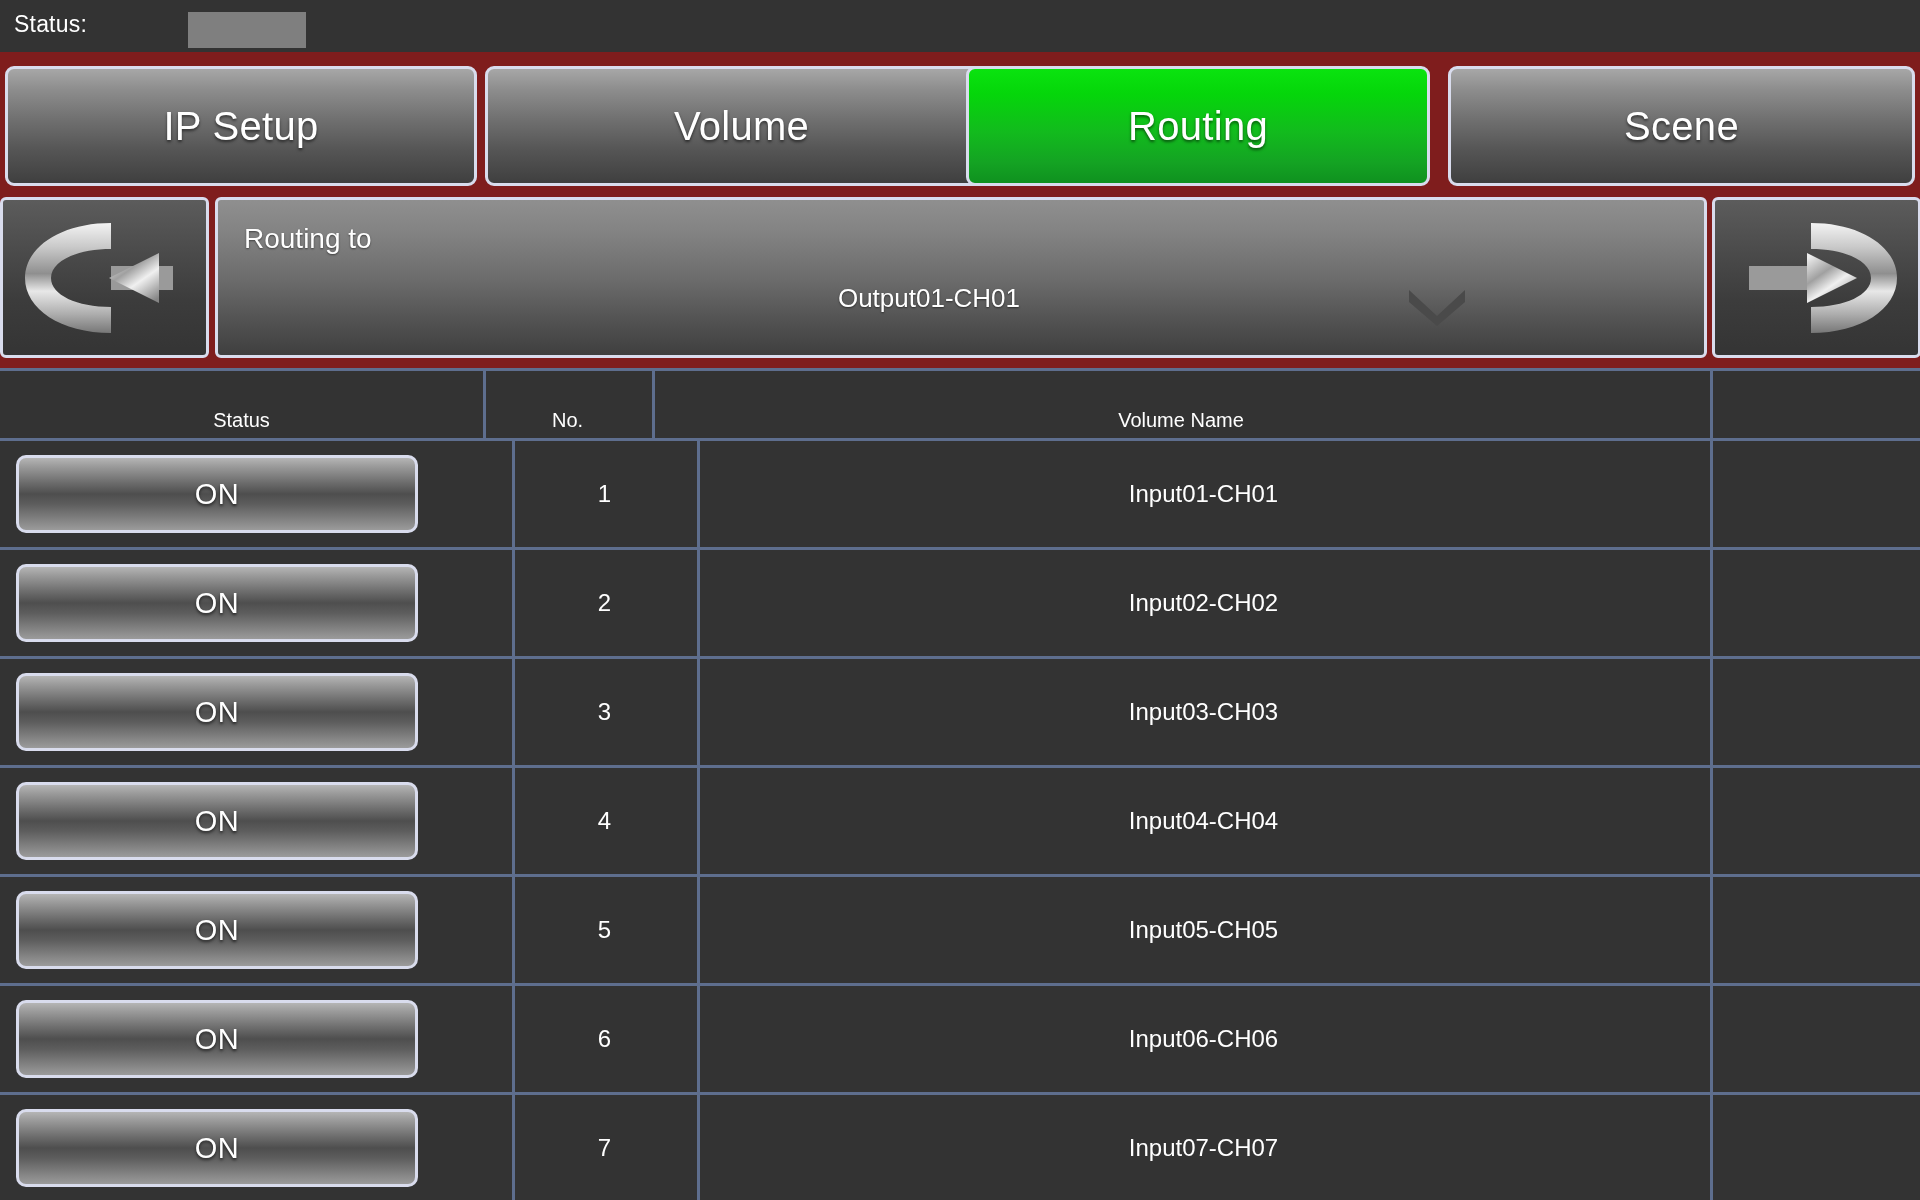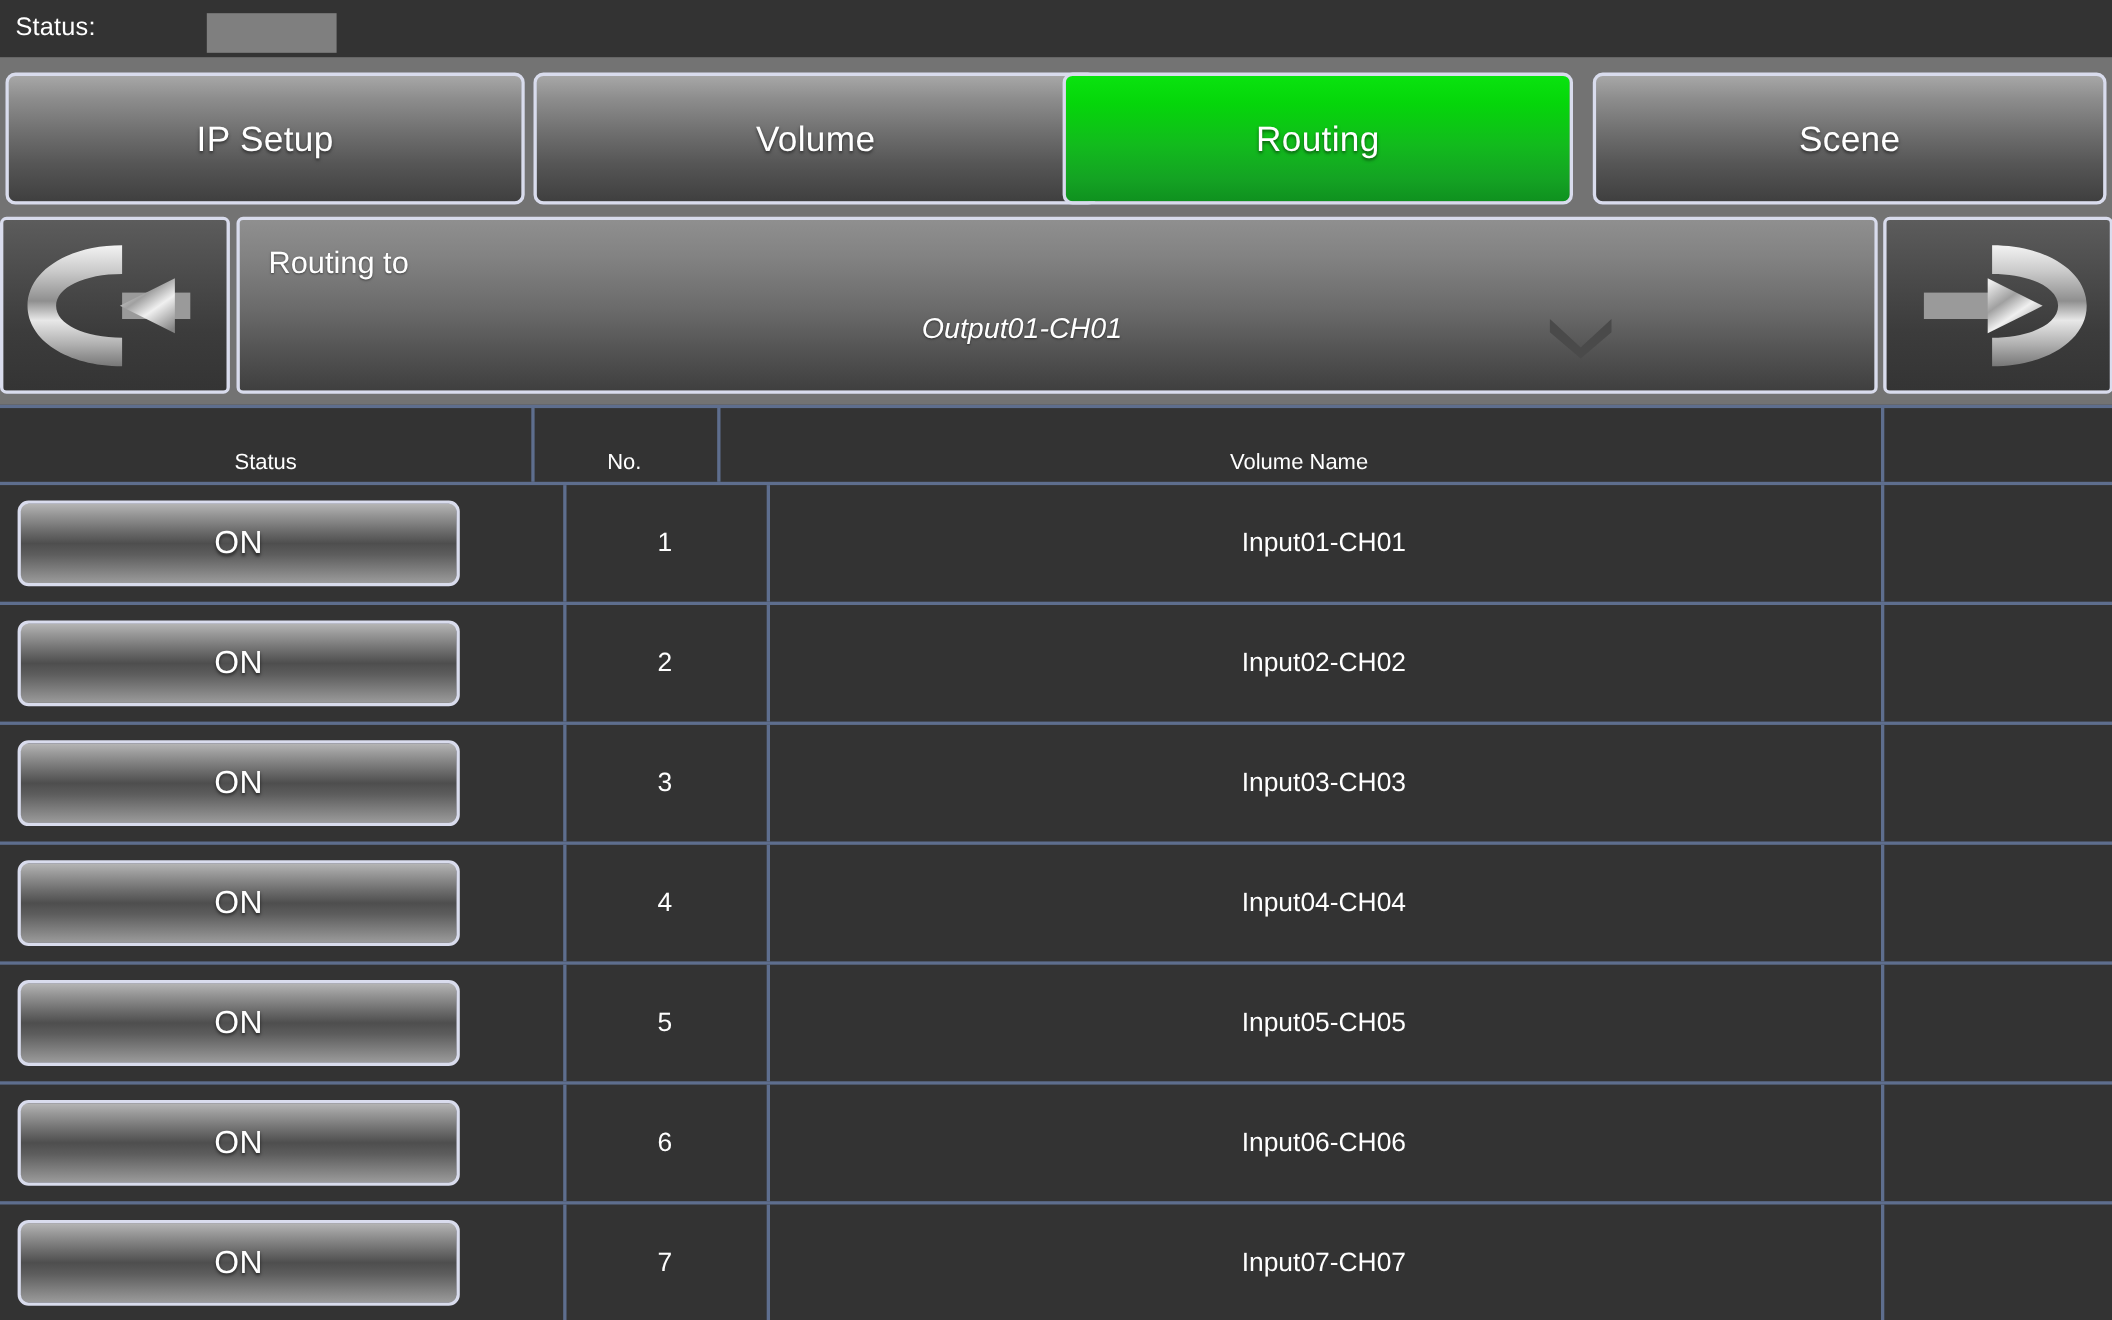--- a/index.html
+++ b/index.html
@@ -12,21 +12,21 @@
     height: 1200px;
     overflow: hidden;
     font-family: "Liberation Sans", sans-serif;
     color: #ffffff;
     -webkit-font-smoothing: antialiased;
   }
   .app {
     position: relative;
     width: 1920px;
     height: 1200px;
-    background: #737373;
+    background: #7f1d1d;
   }
 
   
   .statusbar {
     position: absolute;
     left: 0; top: 0;
     width: 1920px;
     height: 52px;
     background: #333333;
   }
@@ -72,21 +72,21 @@
     background: linear-gradient(to bottom, #a7a7a7 0%, #8d8d8d 18%, #6f6f6f 45%, #565656 70%, #3f3f3f 100%);
     display: flex;
     align-items: center;
     justify-content: center;
     cursor: pointer;
   }
   .tab.active {
     background: linear-gradient(to bottom, #0ae30f 0%, #05d60a 22%, #12bb1d 55%, #14a323 82%, #0f911f 100%);
   }
   .tab .tab-label {
-    font-size: 32px;
+    font-size: 40px;
     color: #ffffff;
     text-shadow: 0 2px 3px rgba(0,0,0,0.55);
     letter-spacing: 0.3px;
   }
   .tab-0 { left: 5px;    width: 472px; }
   .tab-1 { left: 485px;  width: 513px; }
   .tab-2 { left: 966px;  width: 464px; }
   .tab-3 { left: 1448px; width: 467px; }
 
   
@@ -138,21 +138,20 @@
   .routing-bar .routing-selected {
     position: absolute;
     left: 0;
     right: 0;
     top: 83px;
     text-align: center;
     font-size: 26px;
     color: #ffffff;
     text-shadow: 0 1px 2px rgba(0,0,0,0.5);
     padding-right: 64px;
-    font-style: italic;
   }
   .routing-bar .chevron {
     position: absolute;
     left: 1185px;
     top: 86px;
     width: 68px;
     height: 40px;
   }
 
   

